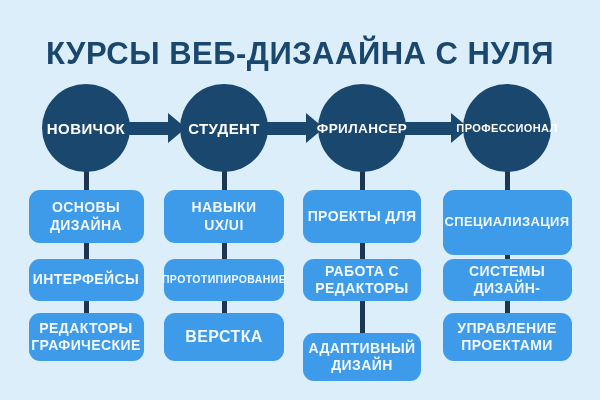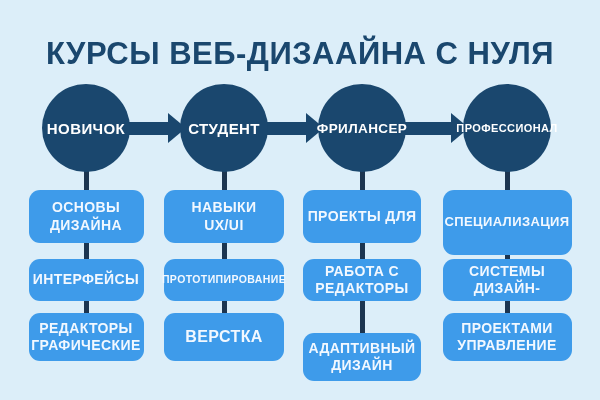--- a/index.html
+++ b/index.html
@@ -112,17 +112,17 @@
         <div class="circle-label" style="font-size: 11px; text-align: right;">ПРОФЕССИОНАЛ</div>
       </div>
       <div class="box" style="left: 442.5px; top: 190px; width: 129px; height: 65px;">
         <div class="box-line" style="font-size: 13px;">СПЕЦИАЛИЗАЦИЯ</div>
       </div>
       <div class="box" style="left: 442.5px; top: 259px; width: 129px; height: 42px;">
         <div class="box-line" style="font-size: 14px;">СИСТЕМЫ</div>
         <div class="box-line" style="font-size: 14px;">ДИЗАЙН-</div>
       </div>
       <div class="box" style="left: 442.5px; top: 313px; width: 129px; height: 48px;">
+        <div class="box-line" style="font-size: 14px;">УПРАВЛЕНИЕ</div>
         <div class="box-line" style="font-size: 14px;">ПРОЕКТАМИ</div>
-        <div class="box-line" style="font-size: 14px;">УПРАВЛЕНИЕ</div>
       </div>
     </div>
 </div>
 
 </body></html>

